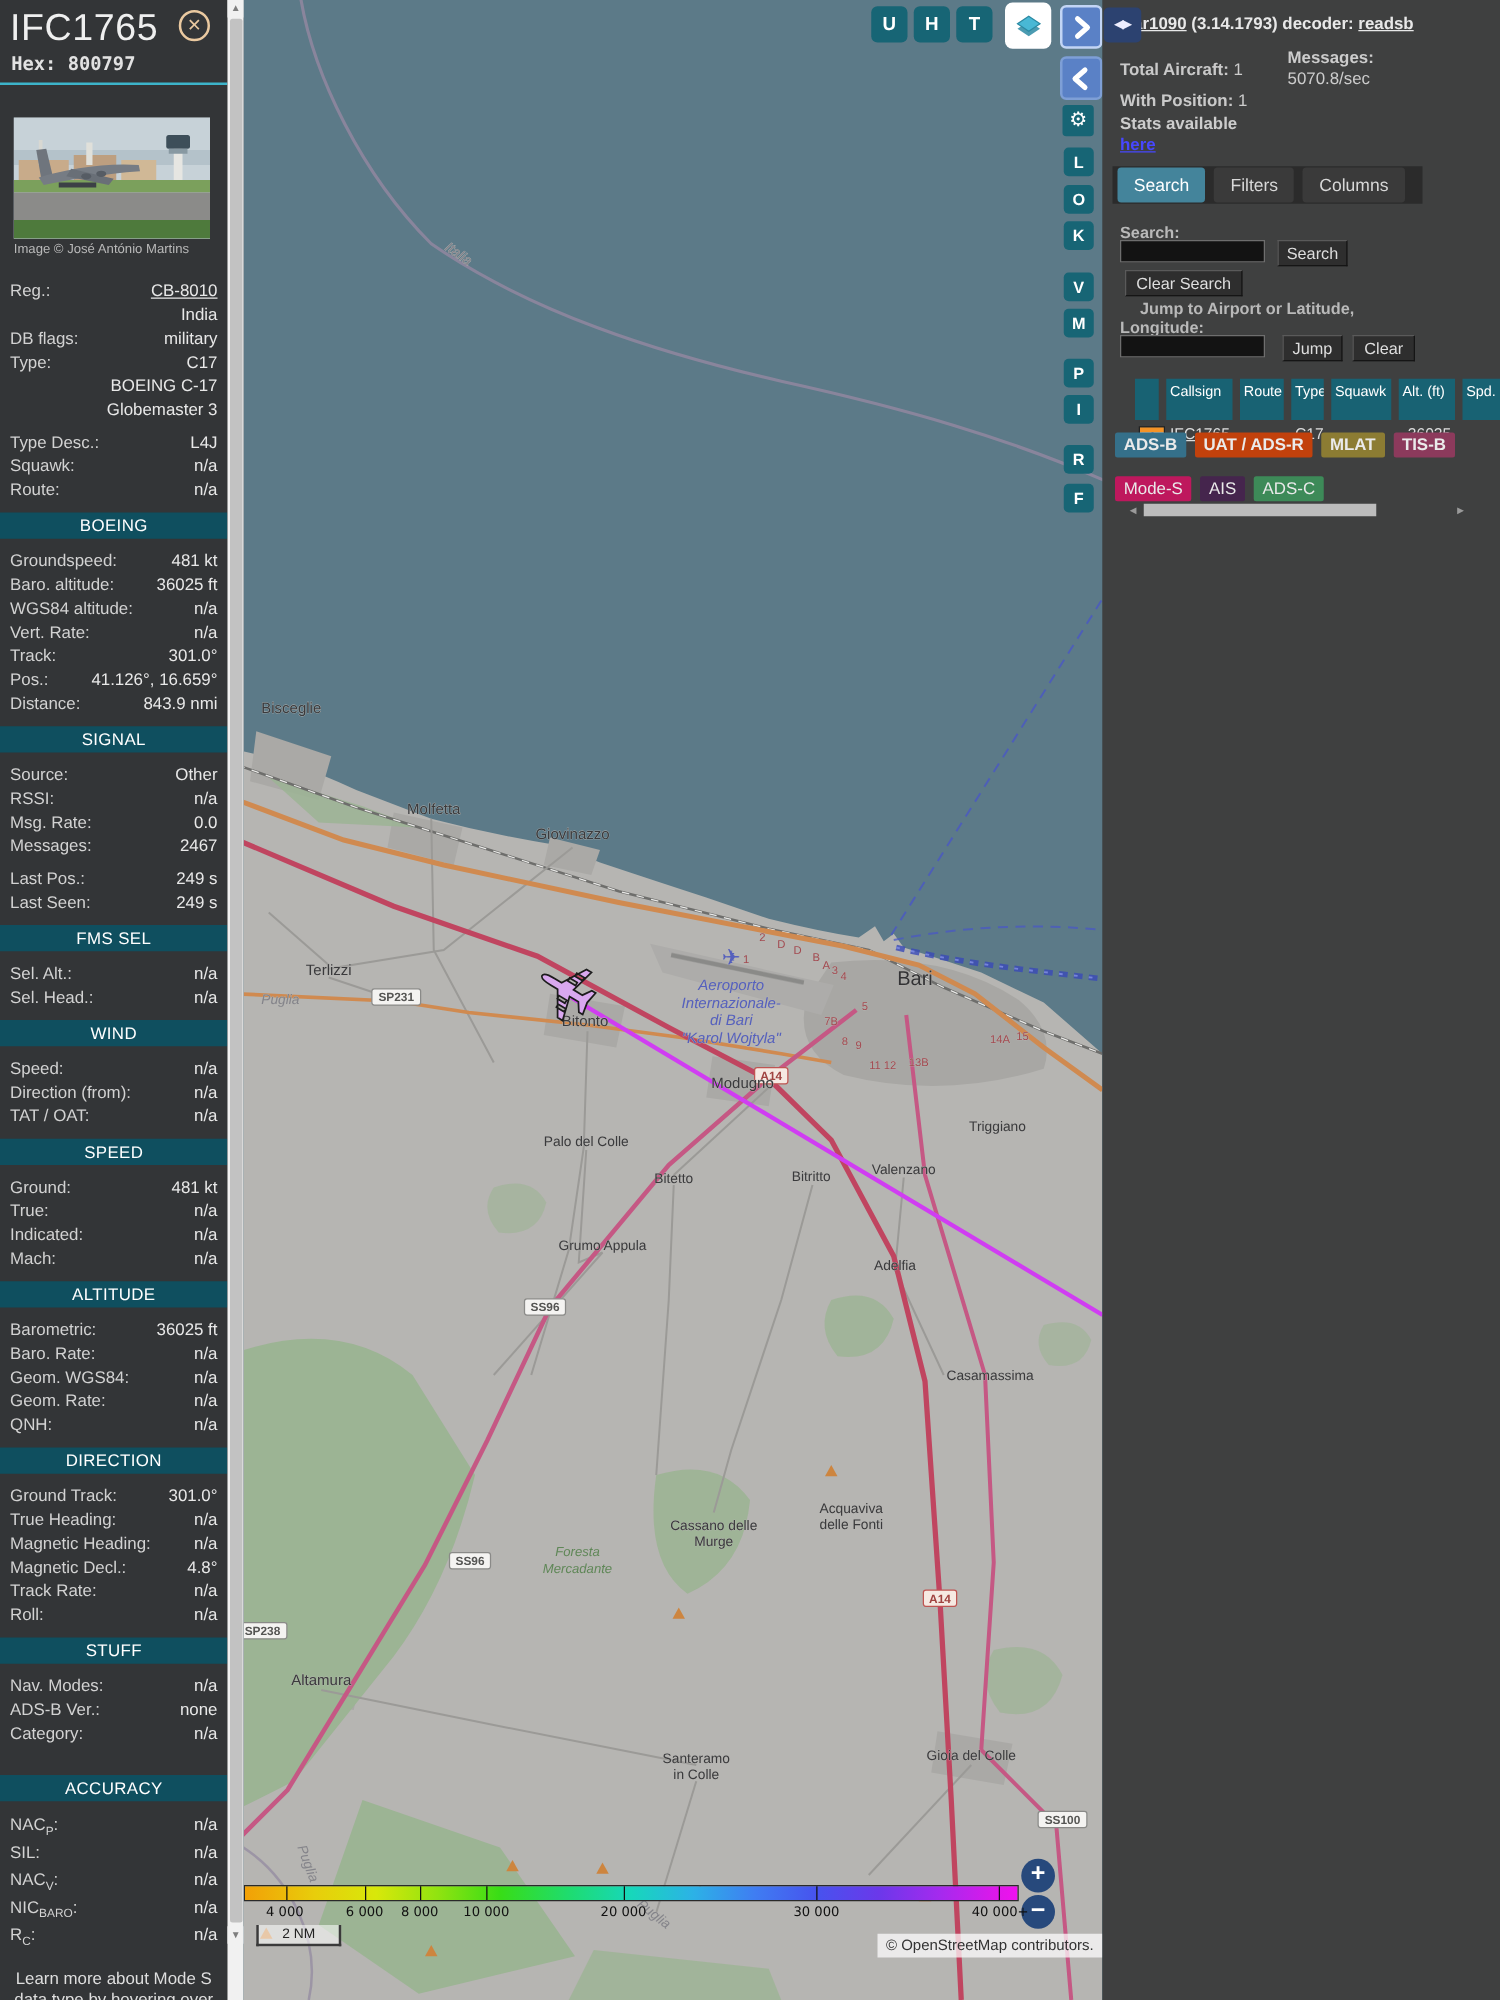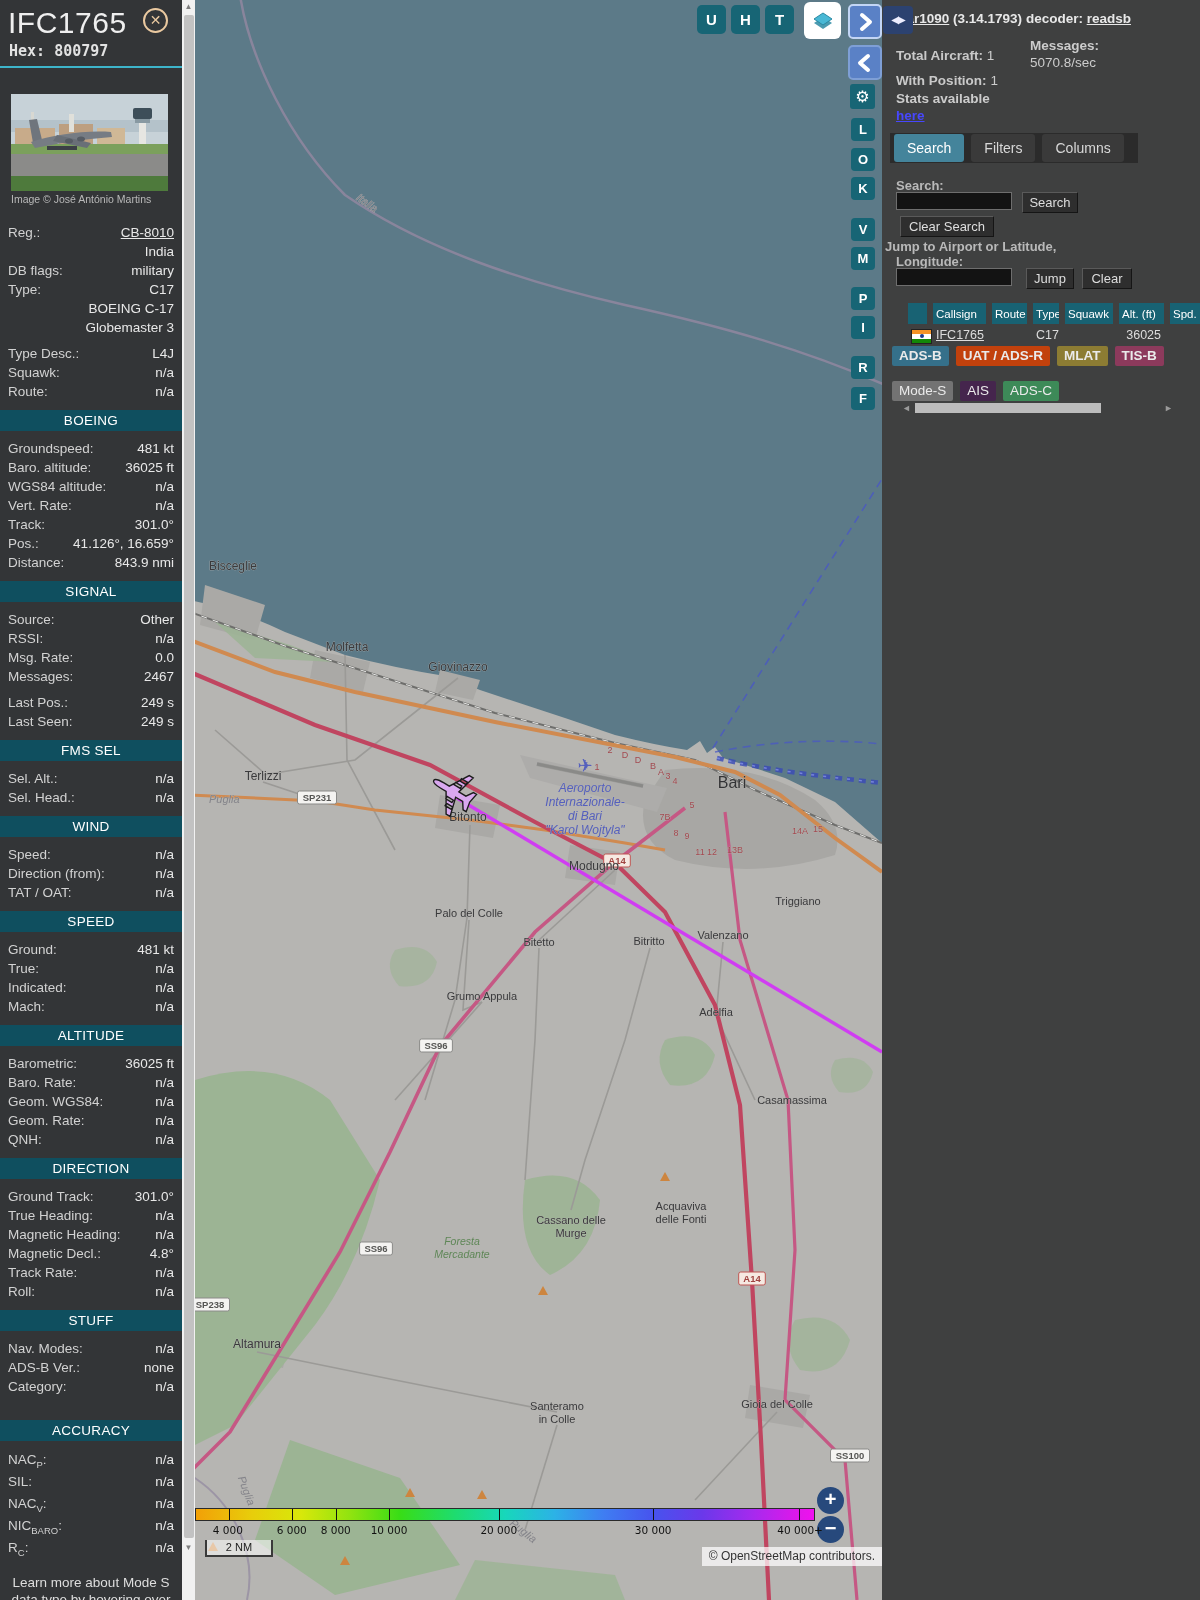--- a/index.html
+++ b/index.html
@@ -46,21 +46,21 @@
   .stat{position:absolute;font-size:13.5px;color:#cccccc;white-space:nowrap;}
   .stat b{color:#c9c9c9;}
   #stats-link{color:#4747ff;font-weight:bold;text-decoration:underline;cursor:pointer;}
   #tabs{position:absolute;left:8px;top:133px;width:248px;height:30px;background:#2b2b2b;display:flex;align-items:center;padding-left:4px;box-sizing:border-box;gap:7px;}
   .tab{height:28px;line-height:28px;padding:0 13px;font-size:14px;background:#3a3a3a;color:#d8d8d8;border-radius:3px;cursor:pointer;}
   .tab.active{background:#44849b;color:#fff;}
   .pnl-label{position:absolute;font-size:13px;font-weight:bold;color:#b9b9b9;white-space:nowrap;}
   .pnl-input{position:absolute;width:108px;height:16px;background:#131313;border:1px solid #6e6e6e;color:#ddd;font-size:12px;padding:0 3px;}
   .pnl-btn{position:absolute;height:21px;background:#2e2e2e;border:1px solid #151515;border-top-color:#5a5a5a;border-left-color:#5a5a5a;color:#dedede;font-size:13px;text-align:center;cursor:pointer;box-sizing:border-box;}
   #ac-table{position:absolute;left:26px;top:303px;display:grid;grid-template-columns:19px 53px 35px 26px 48px 45px 40px;column-gap:6px;row-gap:2px;}
-  #ac-table .hcell{background:#186273;color:#fff;font-size:11.5px;height:21px;line-height:22px;padding:0 3px;white-space:nowrap;overflow:hidden;}
+  #ac-table .hcell{background:#186273;color:#fff;font-size:11.5px;height:33px;line-height:22px;padding:0 3px;white-space:nowrap;overflow:hidden;}
   #ac-table .dcell{color:#dcdcdc;font-size:12.5px;height:19px;line-height:19px;padding:0 3px;white-space:nowrap;}
   #ac-table .dcell.cs{text-decoration:underline;cursor:pointer;}
   #ac-table .num{text-align:right;}
   .flagbox{width:19px;height:13px;margin-top:3px;display:flex;flex-direction:column;border:.5px solid #222;}
   .flagbox .f1{flex:1;background:#f59327;}
   .flagbox .f2{flex:1;background:#fff;position:relative;}
   .flagbox .f2 i{position:absolute;left:50%;top:50%;width:4px;height:4px;margin:-2px 0 0 -2px;border-radius:50%;background:#1a3a8c;}
   .flagbox .f3{flex:1;background:#128807;}
   .badge-row{position:absolute;left:10px;display:flex;gap:7px;}
   .badge{height:20px;line-height:20px;padding:0 7px;border-radius:2px;font-size:13.5px;color:#eaeaea;white-space:nowrap;}
@@ -561,21 +561,21 @@
     <div id="tabs">
         <div class="tab active">Search</div>
         <div class="tab">Filters</div>
         <div class="tab">Columns</div>
       </div>
 
     <div class="pnl-label" style="left:14px;top:178px;text-align:center;">Search:</div>
     <input class="pnl-input" style="left: 14px; top: 192px;" value="">
     <div class="pnl-btn" style="left:140px;top:192px;width:56px;line-height:19px;">Search</div>
     <div class="pnl-btn" style="left:18px;top:216px;width:94px;line-height:19px;">Clear Search</div>
-    <div class="pnl-label" style="left:3px;top:239px;">Jump to Airport or Latitude,</div>
+    <div class="pnl-label" style="left:30px;top:239px;">Jump to Airport or Latitude,</div>
     <div class="pnl-label" style="left:14px;top:254px;">Longitude:</div>
     <input class="pnl-input" style="left: 14px; top: 268px;" value="">
     <div class="pnl-btn" style="left:144px;top:268px;width:48px;line-height:19px;">Jump</div>
     <div class="pnl-btn" style="left:200px;top:268px;width:50px;line-height:19px;">Clear</div>
 
     <div id="ac-table">
         <div class="hcell"></div>
         <div class="hcell">Callsign</div>
         <div class="hcell">Route</div>
         <div class="hcell">Type</div>
@@ -599,21 +599,21 @@
         <div class="dcell"></div>
       </div>
 
     <div class="badge-row" style="top:346px;font-weight:bold;" id="badge-row-1">
         <div class="badge" style="background: rgb(53, 112, 138);">ADS-B</div>
         <div class="badge" style="background: #c2410c;">UAT / ADS-R</div>
         <div class="badge" style="background: rgb(140, 124, 51);">MLAT</div>
         <div class="badge" style="background: rgb(140, 58, 92);">TIS-B</div>
       </div>
     <div class="badge-row" style="top:381px;" id="badge-row-2">
-        <div class="badge" style="background: #737373; text-align: center;">Mode-S</div>
+        <div class="badge" style="background: #be185d; text-align: center;">Mode-S</div>
         <div class="badge" style="background: rgb(69, 37, 77);">AIS</div>
         <div class="badge" style="background: rgb(61, 138, 88);">ADS-C</div>
       </div>
 
     <div id="hscroll">
       <div class="harr" style="left:0;">◄</div>
       <div id="hs-thumb"></div>
       <div class="harr" style="left:262px;">►</div>
     </div>
   </div>

